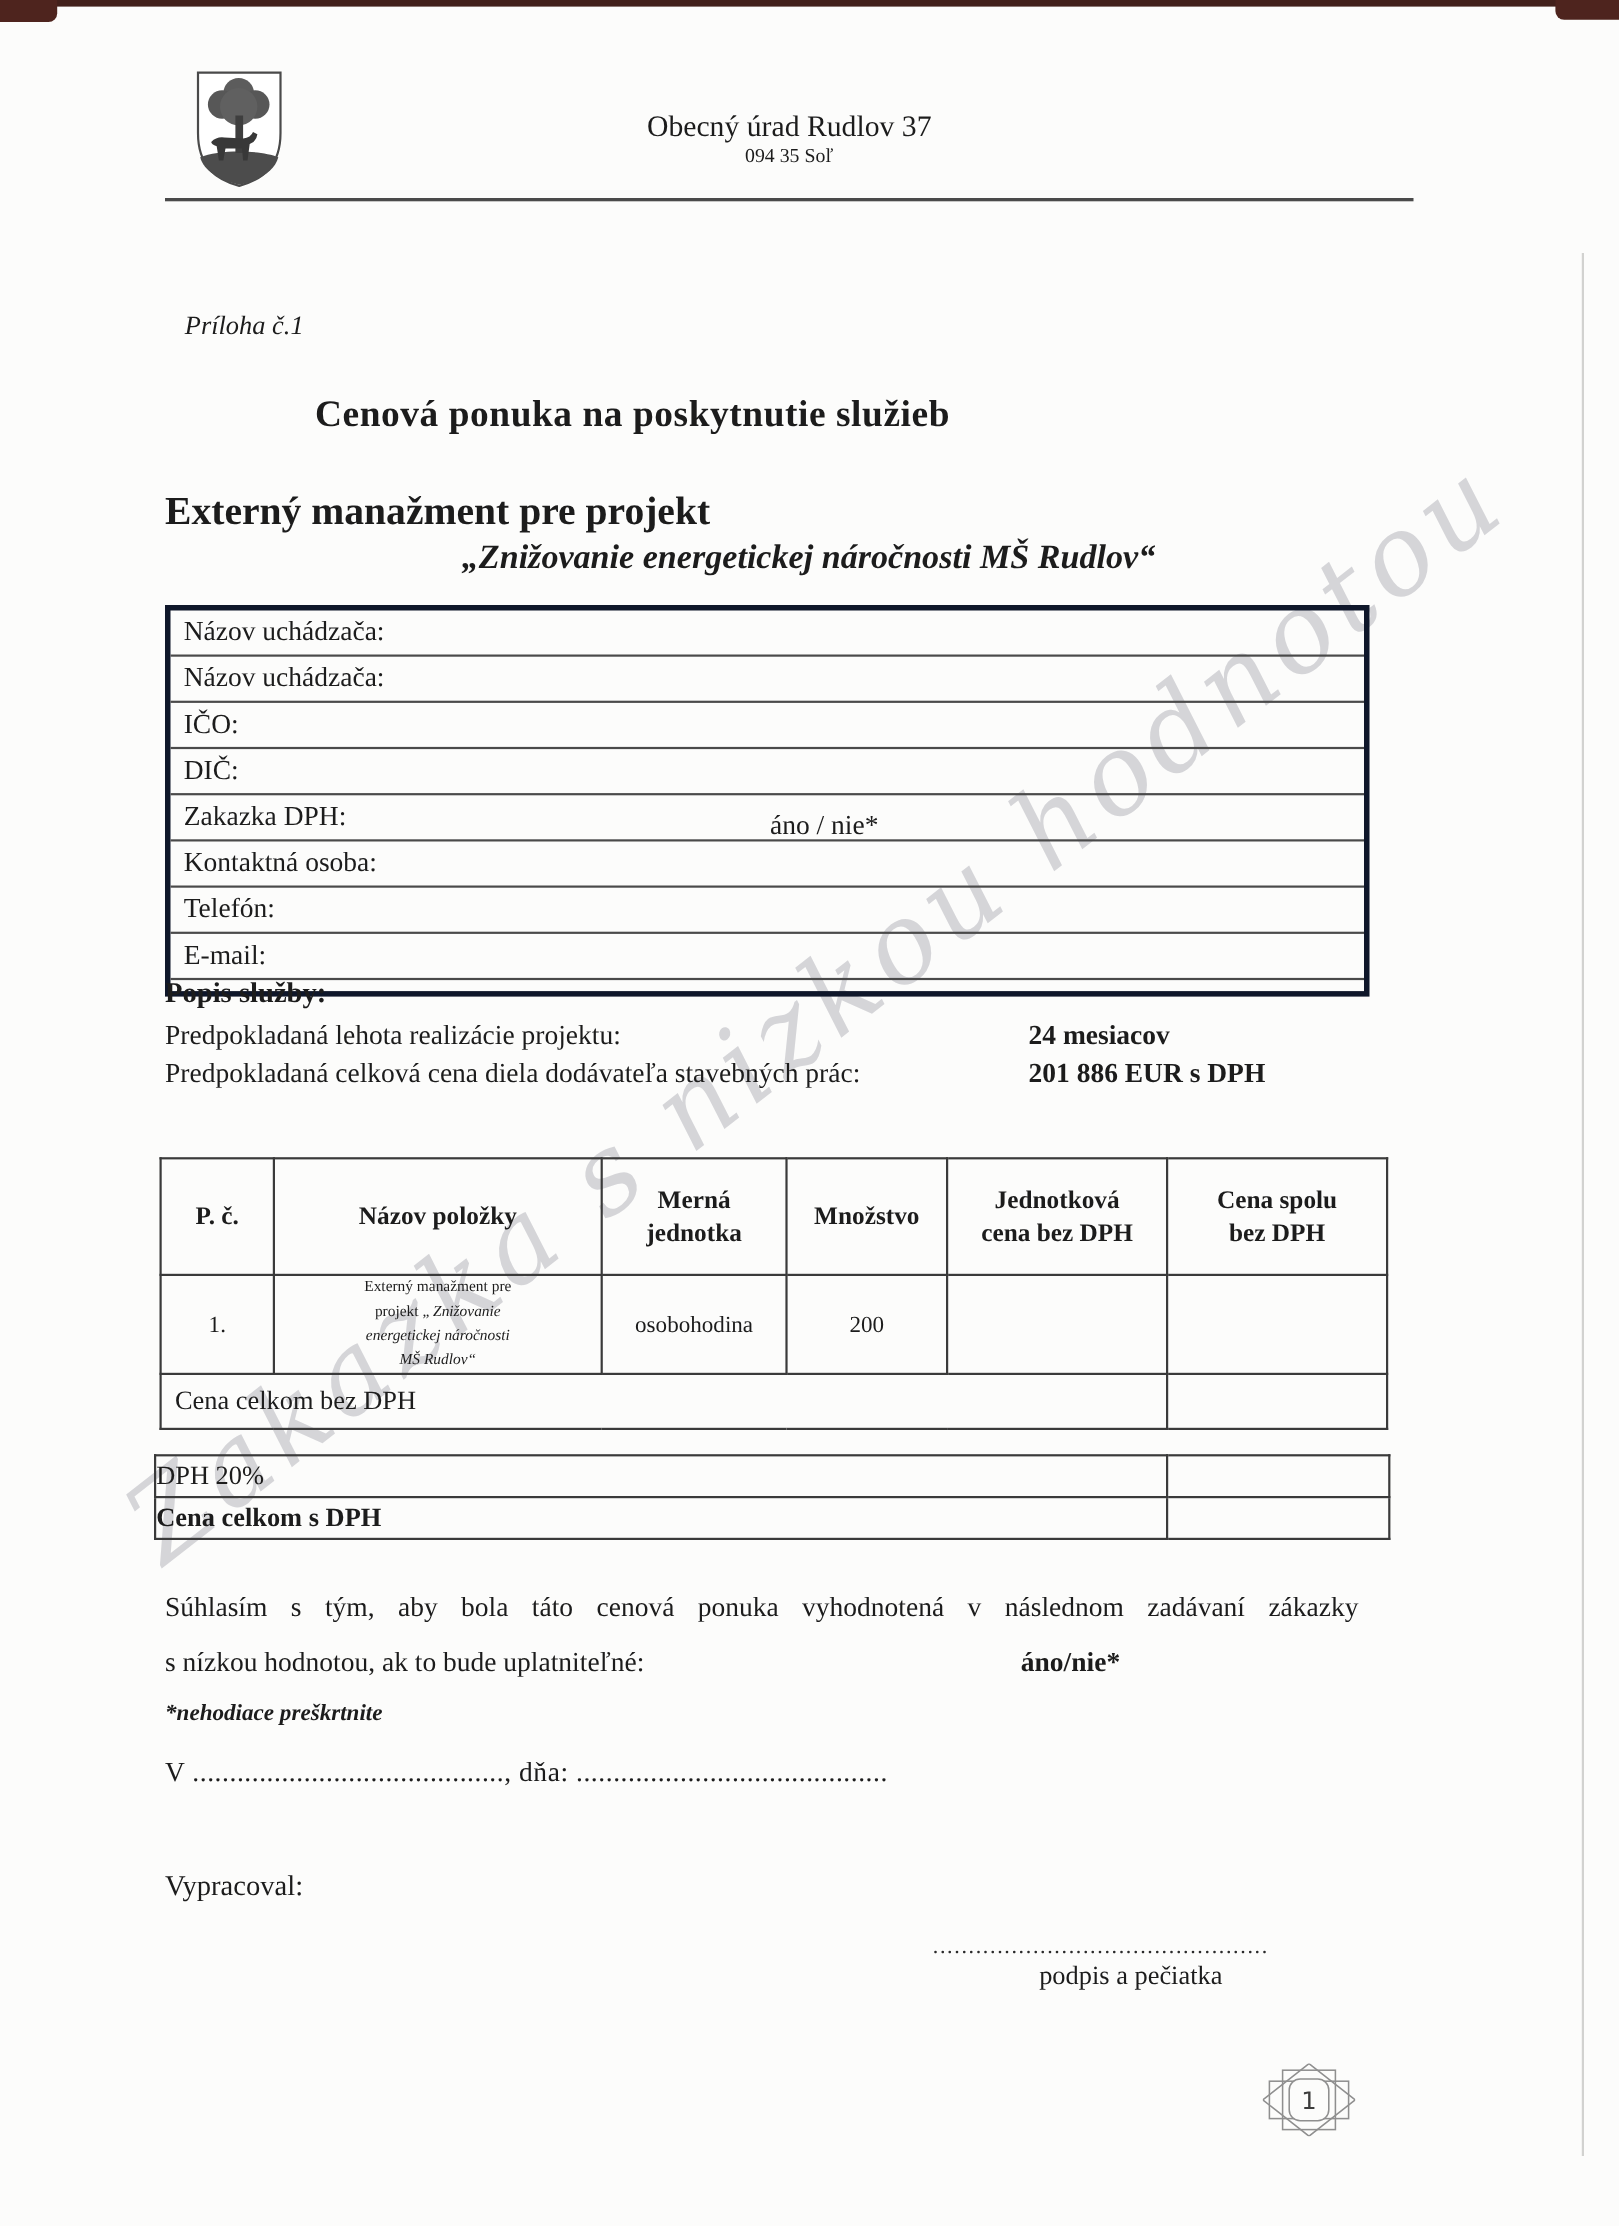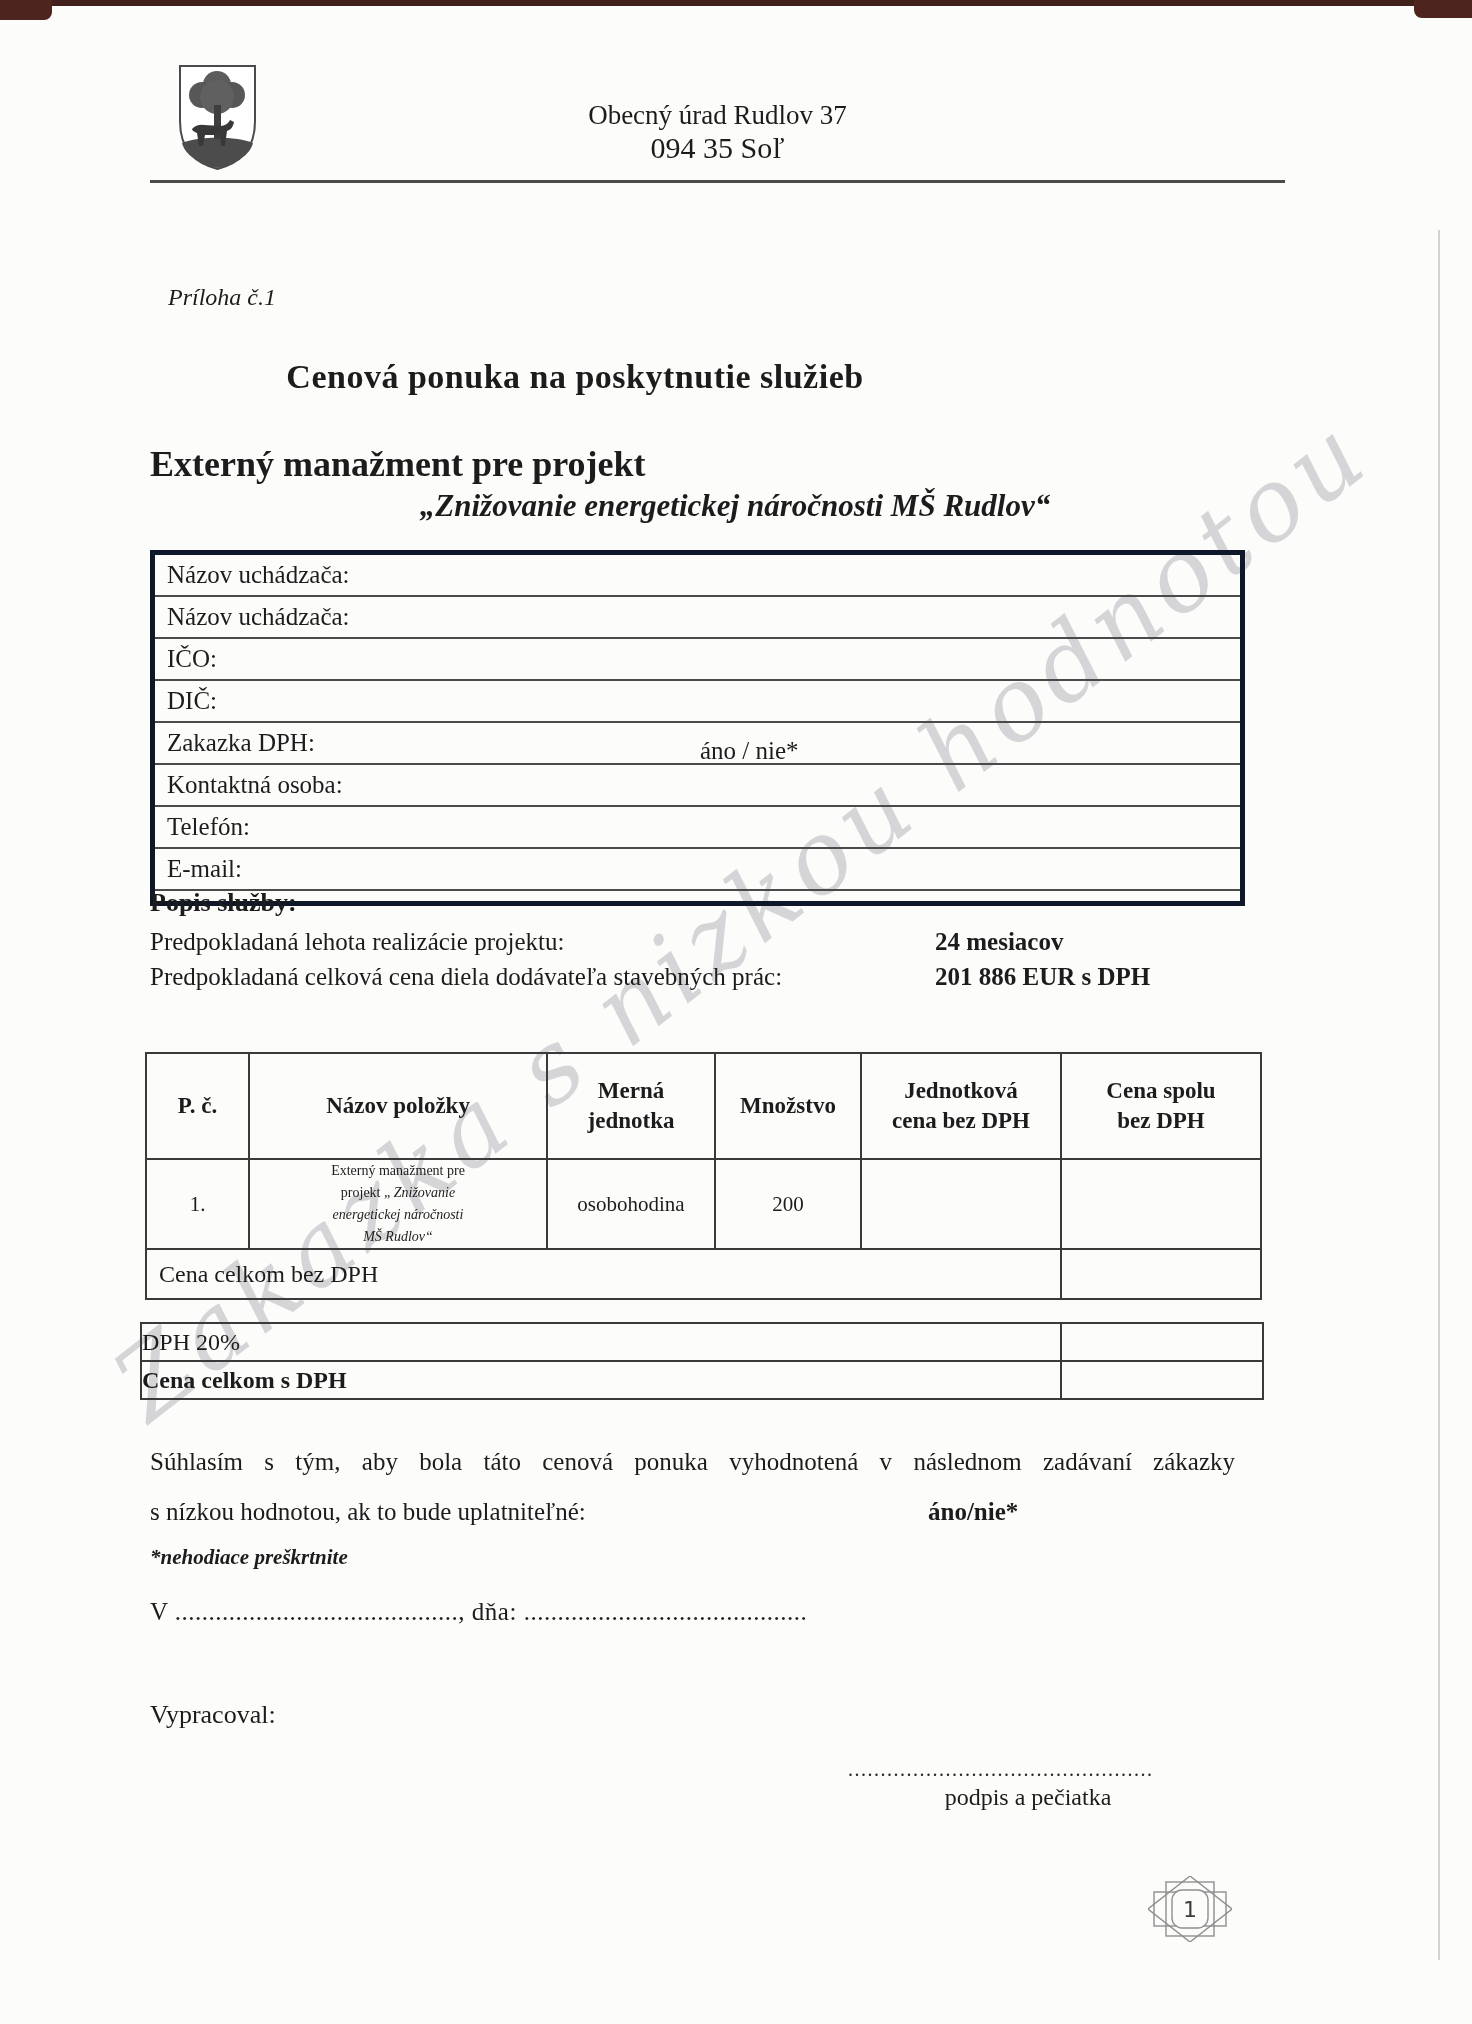--- a/index.html
+++ b/index.html
@@ -7,21 +7,21 @@
         font-family:"Liberation Serif",serif;color:#1c1c1c;overflow:hidden;margin:0 auto;}
   .abs{position:absolute;}
   
   .scan-top{left:0;top:0;width:1472px;height:6px;background:#42201b;}
   .scan-corner-l{left:0;top:0;width:52px;height:20px;background:#4e241e;border-radius:0 0 8px 0;}
   .scan-corner-r{right:0;top:0;width:58px;height:18px;background:#4e241e;border-radius:0 0 0 8px;}
   .scan-right-line{left:1438px;top:230px;width:2px;height:1730px;background:#d2d2d0;}
   
   .org-name{left:150px;top:62px;width:1135px;text-align:center;font-size:31px;font-weight:bold;}
   .org-addr1{left:150px;top:100px;width:1135px;text-align:center;font-size:27px;}
-  .org-addr2{left:150px;top:131px;width:1135px;text-align:center;font-size:30px;}
+  .org-addr2{left:150px;top:131px;width:1135px;text-align:center;font-size:18px;}
   .header-rule{left:150px;top:180px;width:1135px;height:3px;background:#4a4a4a;}
   .priloha{left:168px;top:284px;font-size:24px;font-style:italic;}
   .title{left:60px;top:358px;width:1030px;text-align:center;font-size:34px;font-weight:bold;letter-spacing:.5px;}
   .subtitle1{left:150px;top:443px;width:1170px;font-size:36px;font-weight:bold;}
   .subtitle2{left:150px;top:488px;width:1170px;text-align:center;font-size:31px;font-weight:bold;font-style:italic;}
   
   .bidder-box{left:150px;top:550px;width:1085px;border:5px solid #0f172a;padding-bottom:10px;background:transparent;}
   .bidder-row{position:relative;height:40px;border-bottom:2px solid #4a4a4a;}
   .bidder-row:last-child{border-bottom:2px solid #4a4a4a;}
   .bidder-label{position:absolute;left:12px;top:6px;font-size:25px;}

